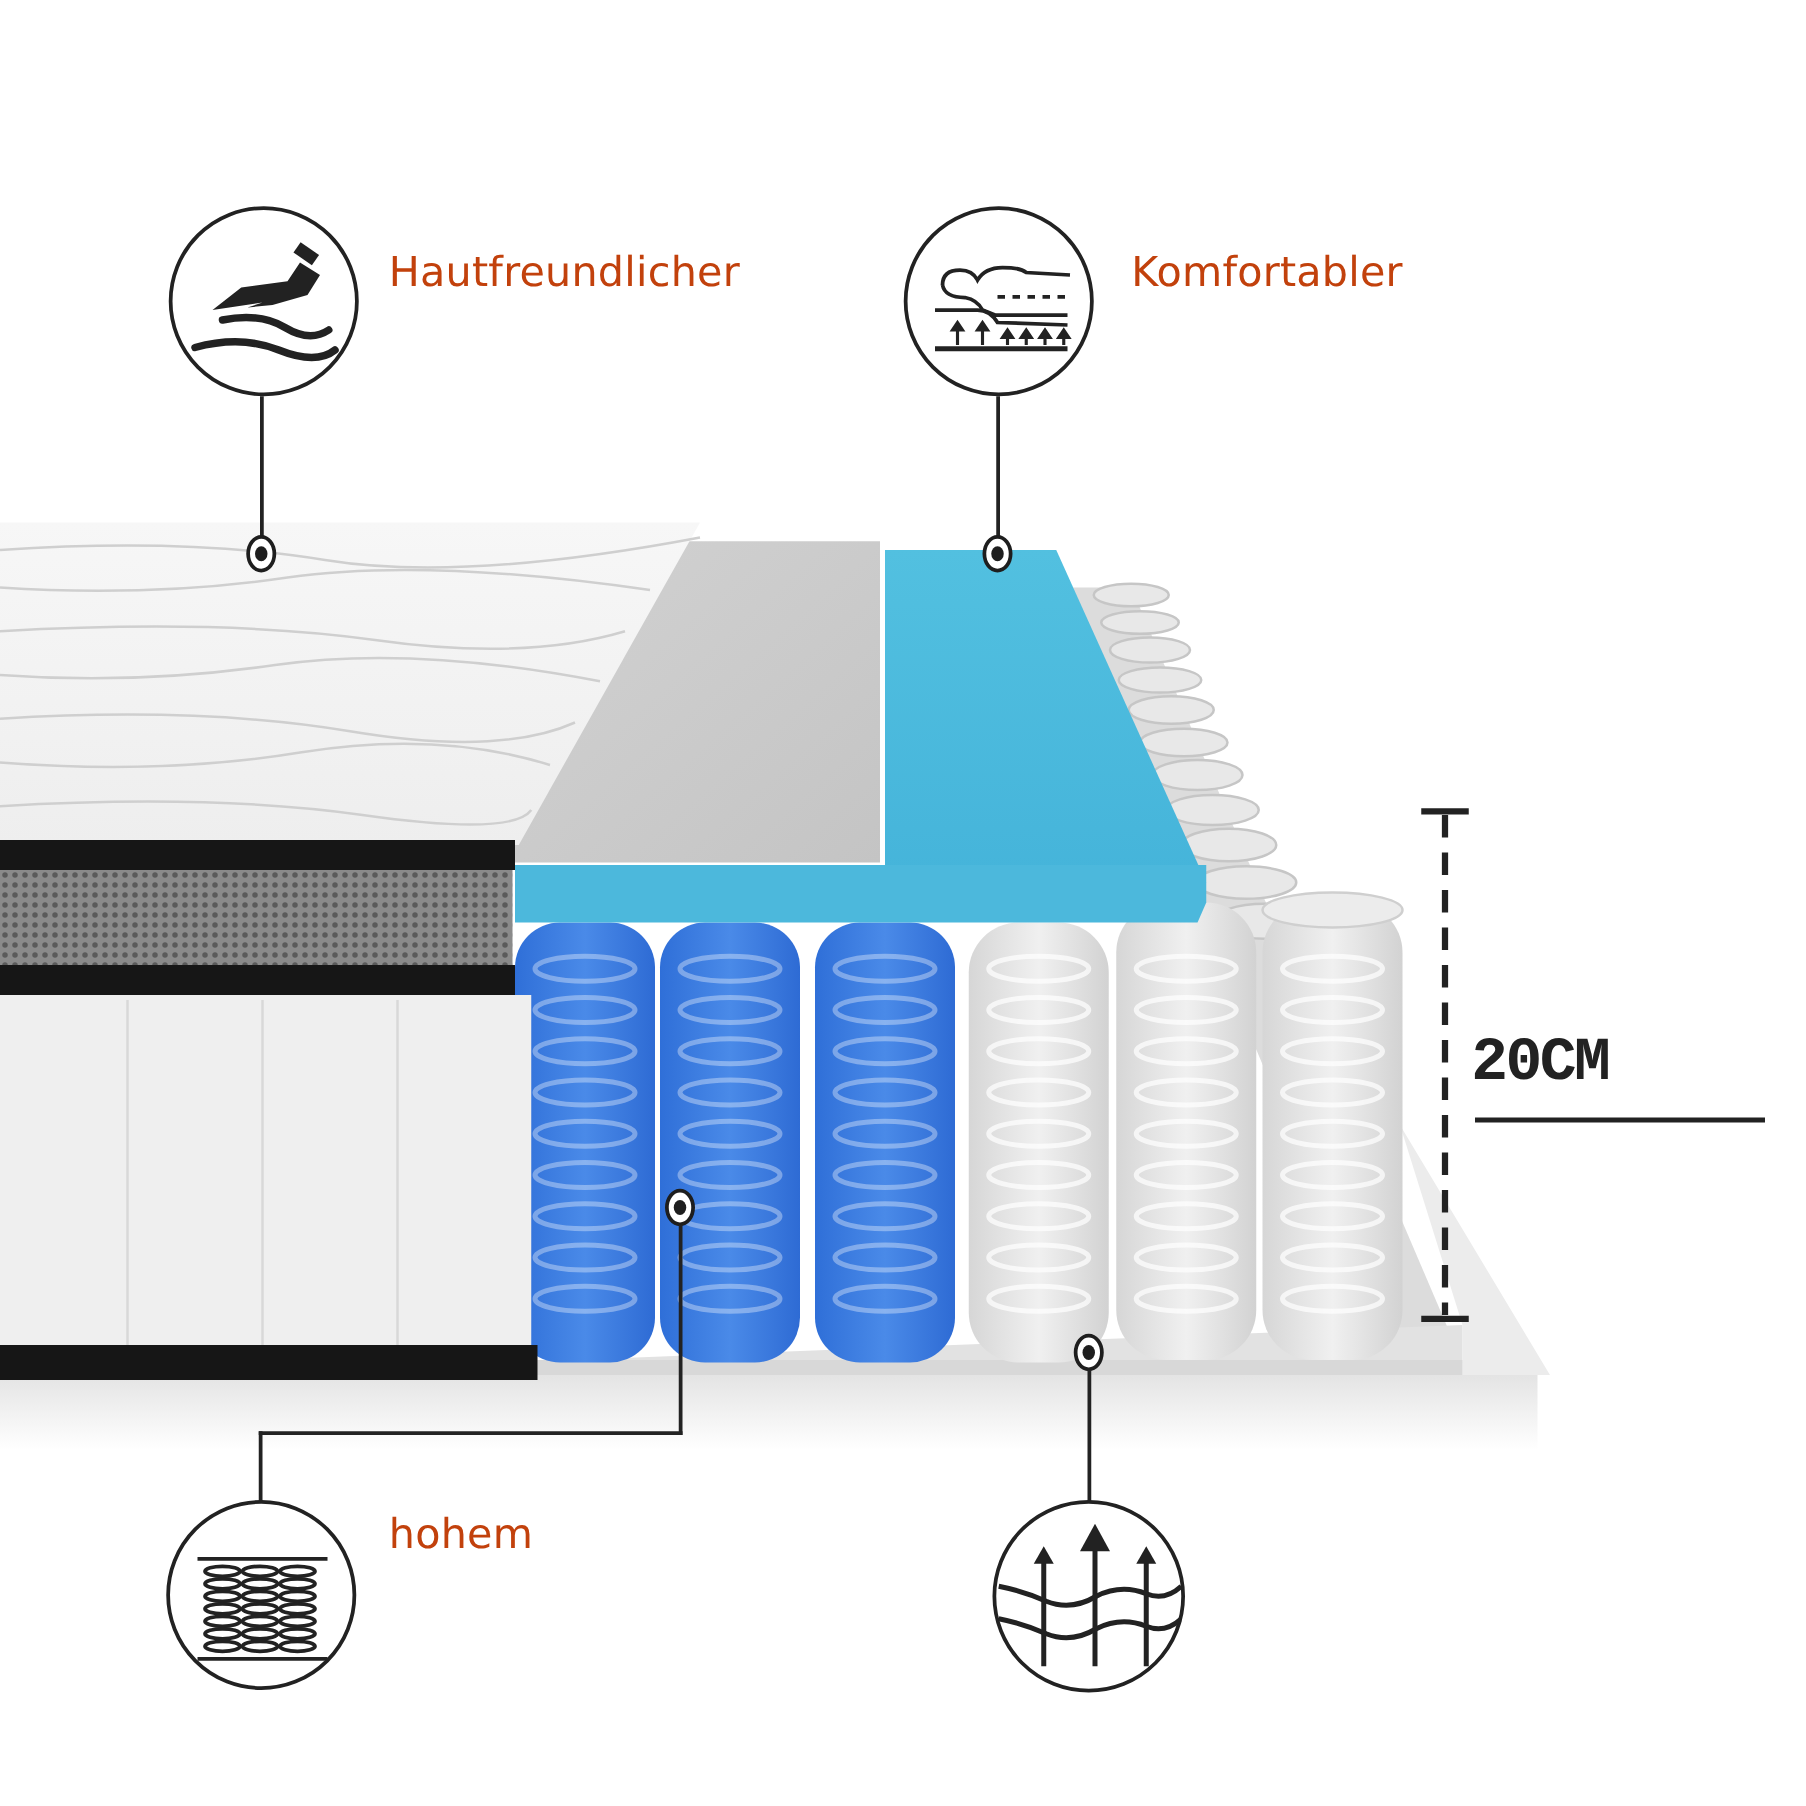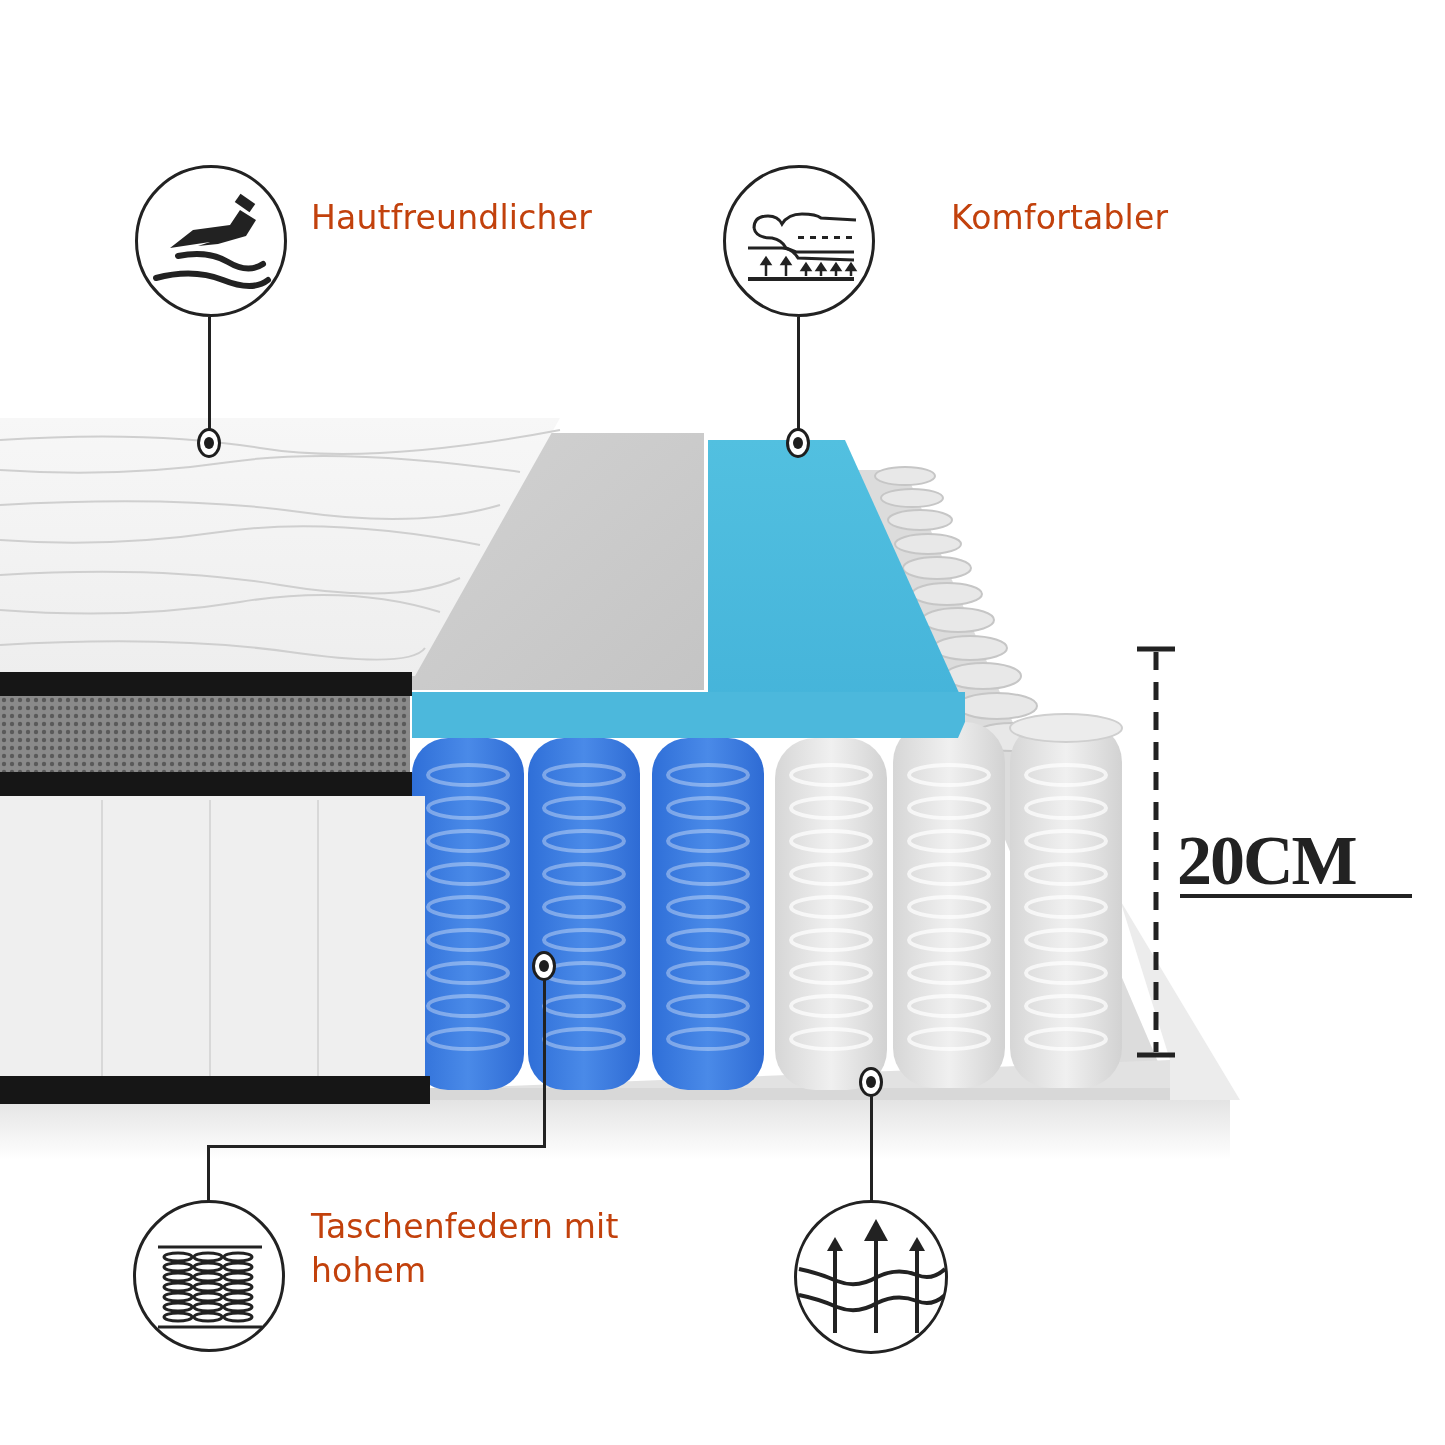--- a/index.html
+++ b/index.html
@@ -5,21 +5,21 @@
   html, body { margin:0; padding:0; background:#ffffff; }
   body { width:1445px; height:1445px; position:relative; overflow:hidden; font-family:"DejaVu Sans","Liberation Sans",sans-serif; color:#222; }
   .abs { position:absolute; }
   .callout-text { position:absolute; font-size:33px; line-height:44px; color:#c2410c; letter-spacing:0.2px; }
   .callout-text span { display:block; }
   .circle { position:absolute; border:3px solid #222; border-radius:50%; background:#fff; box-sizing:border-box; }
   .vline { position:absolute; width:3px; background:#222; }
   .hline { position:absolute; height:3px; background:#222; }
   .dot { position:absolute; width:24px; height:30px; border:3px solid #1e1e1e; border-radius:50%; box-sizing:border-box; background:#fff; }
   .dot::after { content:""; position:absolute; left:4px; top:6px; width:10px; height:12px; border-radius:50%; background:#1e1e1e; }
-  .size-label { position:absolute; font-family:Liberation Serif, serif; font-weight:bold; font-size:70px; color:#222; letter-spacing:-2px; line-height:1; }
+  .size-label { position:absolute; font-family:Liberation Mono, monospace; font-weight:bold; font-size:49px; color:#222; letter-spacing:-2px; line-height:1; }
   .size-underline { position:absolute; height:4px; background:#222; }
 </style>
 </head>
 <body>
 
 <svg class="abs" style="left:0;top:0" width="1445" height="1445" viewBox="0 0 1445 1445">
   <defs>
     <linearGradient id="topFab" x1="0" y1="0" x2="0" y2="1">
       <stop offset="0" stop-color="#f7f7f7"></stop>
         <stop offset="1" stop-color="#eeeeee"></stop>
@@ -186,21 +186,21 @@
         <polygon points="91,102 99,102 95,96"></polygon>
       <line x1="110" y1="108" x2="110" y2="100"></line>
         <polygon points="106,102 114,102 110,96"></polygon>
       <line x1="125" y1="108" x2="125" y2="100"></line>
         <polygon points="121,102 129,102 125,96"></polygon>
     </g>
   </svg>
 </div>
 <div class="vline" style="left:797px;top:317px;height:112px;"></div>
 <div class="dot" style="left:786px;top:428px;"></div>
-<div class="callout-text" style="left:951px;top:196px;text-align:right;">
+<div class="callout-text" style="left:905px;top:196px;text-align:right;">
   <span>Komfortabler</span>
 </div>
 
 <div class="dot" style="left:532px;top:951px;"></div>
 <div class="vline" style="left:543px;top:980px;height:168px;"></div>
 <div class="hline" style="left:207px;top:1145px;width:339px;"></div>
 <div class="vline" style="left:207px;top:1145px;height:56px;"></div>
 <div class="circle" style="left:133px;top:1200px;width:152px;height:152px;">
   <svg width="146" height="146" viewBox="0 0 146 146" style="position:absolute;left:0;top:0">
     <g stroke="#222" stroke-width="3" fill="none">
@@ -214,21 +214,20 @@
         <ellipse cx="42" cy="94" rx="14" ry="4"></ellipse>
           <ellipse cx="42" cy="104" rx="14" ry="4"></ellipse>
         <ellipse cx="42" cy="114" rx="14" ry="4"></ellipse>
       </g>
       <use href="#coilIcon" x="30"></use>
         <use href="#coilIcon" x="60"></use>
     </g>
   </svg>
 </div>
 <div class="callout-text" style="left:311px;top:1205px;">
-  <span>Taschenfedern mit</span>
   <span>hohem</span>
 </div>
 
 <div class="dot" style="left:859px;top:1067px;"></div>
 <div class="vline" style="left:870px;top:1096px;height:105px;"></div>
 <div class="circle" style="left:794px;top:1200px;width:154px;height:154px;">
   <svg width="148" height="148" viewBox="0 0 148 148" style="position:absolute;left:0;top:0">
     <g stroke="#222" stroke-width="4" fill="none">
       <path d="M2,66 Q22,70 40,78 Q60,86 80,74 Q100,64 120,72 Q135,78 148,66"></path>
       <path d="M2,92 Q22,96 40,104 Q60,112 80,100 Q100,90 120,98 Q135,104 148,92"></path>

